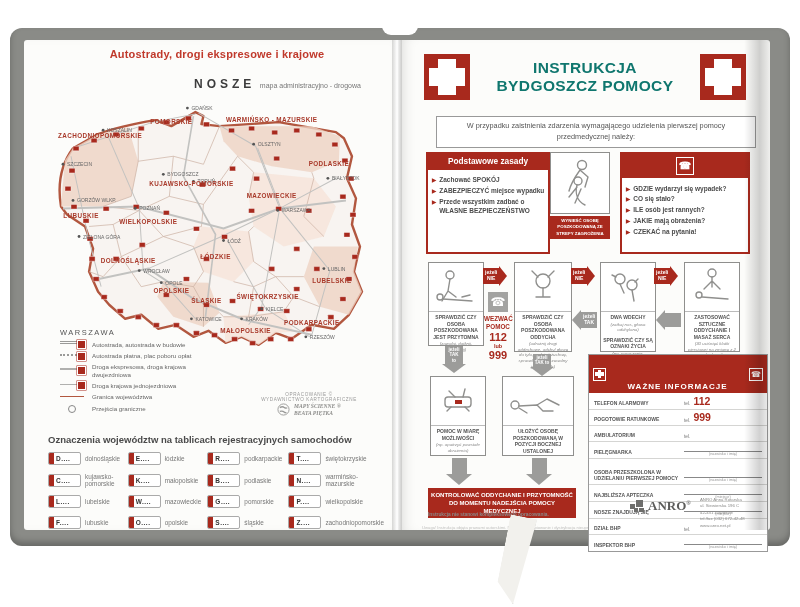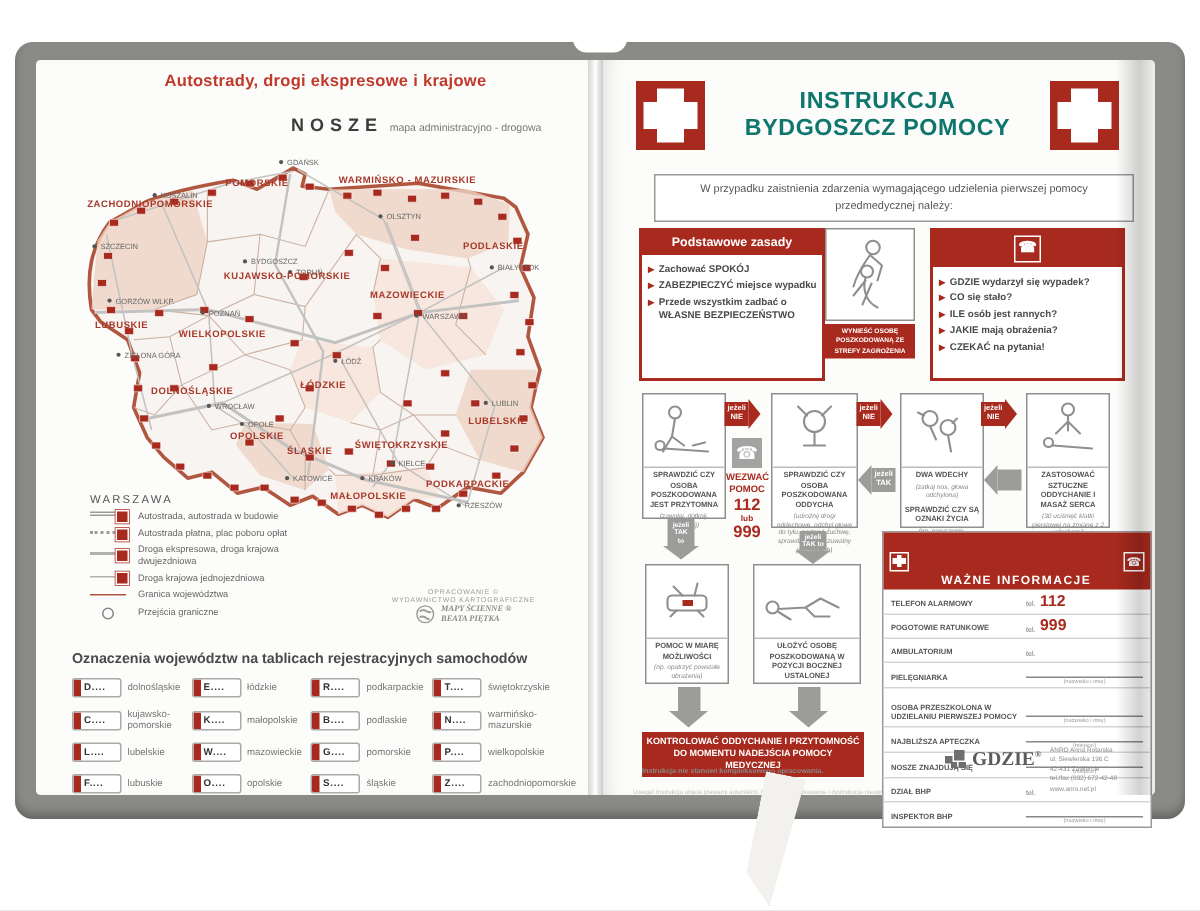--- a/index.html
+++ b/index.html
@@ -813,21 +813,21 @@
         </div>
     </div>
 
     <div class="anro">
       <span class="anro-mark">
           <i></i>
           <i></i>
           <i></i>
           <i></i>
         </span>
-      <span class="anro-name"><span>GDZIE</span><sup>®</sup></span>
+      <span class="anro-name"><span>ANRO</span><sup>®</sup></span>
     </div>
     <div class="anro-address">
 
     <div class="addr-line">ANRO Anna Rotarska</div>
         <div class="addr-line">ul. Siewierska 196 C</div>
         <div class="addr-line">42-431 Zawiercie</div>
         <div class="addr-line">tel./fax (032) 672-42-48</div>
         <div class="addr-line">www.anro.net.pl</div>
       </div>
   </div>

